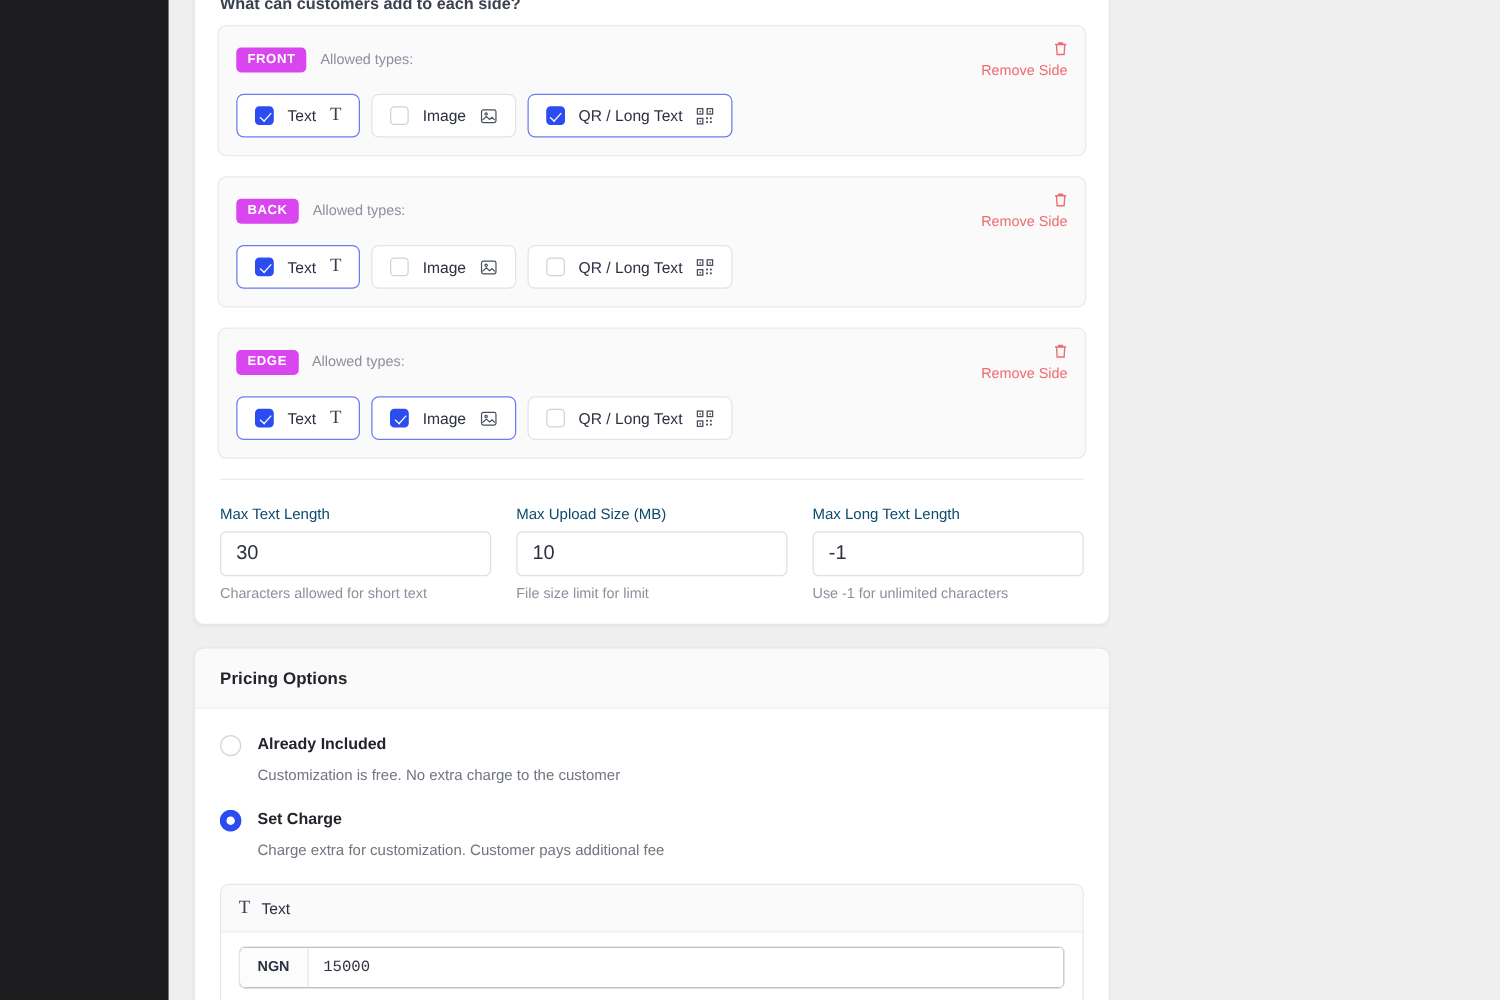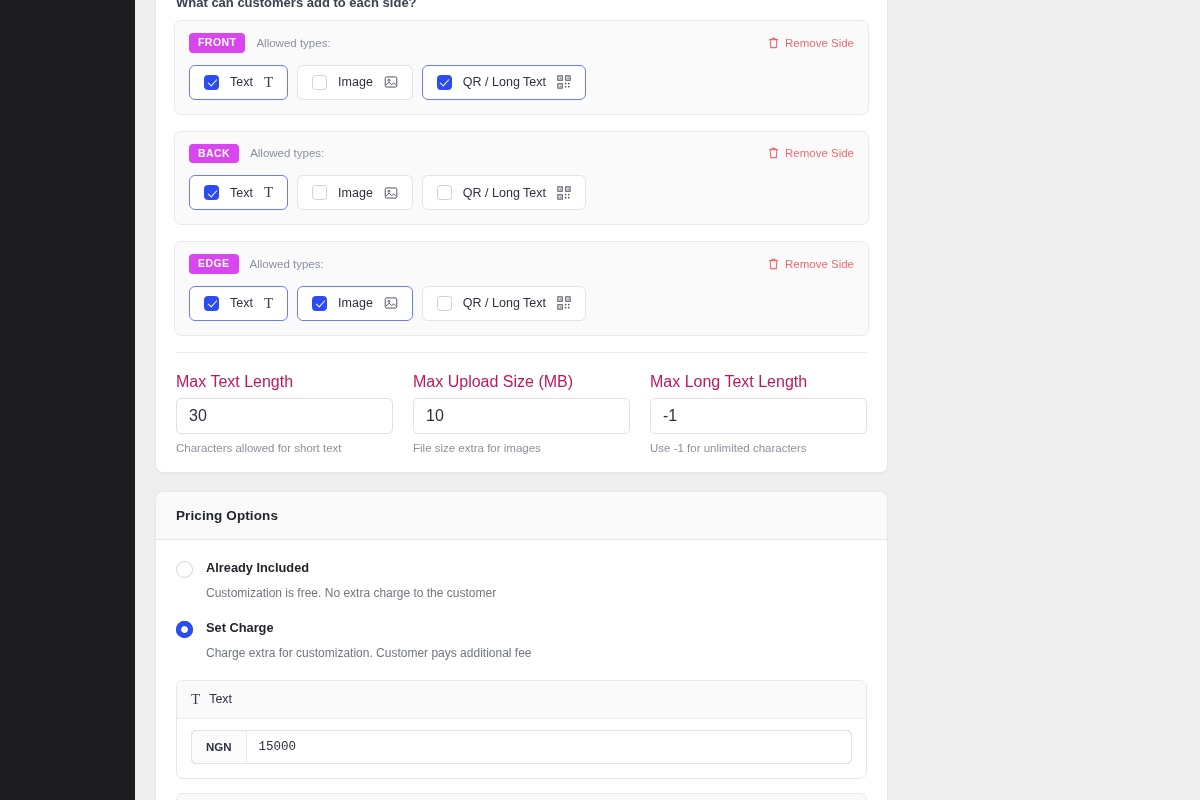--- a/index.html
+++ b/index.html
@@ -81,25 +81,26 @@
     border-radius: 4px;
     line-height: 1.1;
   }
   .allowed-label {
     margin-left: 11px;
     font-size: 11.5px;
     color: #8b909c;
   }
   .remove-side {
     margin-left: auto;
-    display: flex; align-items: flex-start; gap: 6px;
+    display: flex; align-items: flex-end; gap: 6px;
     color: #f06b70;
     font-size: 11.5px;
     cursor: pointer;
     white-space: nowrap;
+    flex-direction: column;
   }
   .remove-side svg { display: block; }
 
   .type-row { display: flex; gap: 9px; }
   .type-chip {
     display: flex; align-items: center; gap: 11px;
     background: #ffffff;
     border: 1px solid #e3e3e8;
     border-radius: 6px;
     padding: 9px 14px;
@@ -127,21 +128,21 @@
     transform: rotate(42deg);
   }
   .chip-label { font-size: 12.5px; color: #2d3140; }
   .chip-icon { color: #4a4f5c; display: flex; align-items: center; }
 
   
   .divider { height: 1px; background: #ececf0; margin: 8px 2px 20px 2px; }
   .field-grid { display: flex; gap: 20px; padding: 0 2px; }
   .field { flex: 1 1 0; }
   .field-label {
-    font-size: 16px; color: #be185d;
+    font-size: 12px; color: #0c4a6e;
     margin-bottom: 7px; display: block;
   }
   .field input {
     width: 100%;
     height: 36px;
     border: 1px solid #dfe0e6;
     border-radius: 5px;
     padding: 0 12px;
     font-size: 16px;
     color: #2d3140;
@@ -390,21 +391,21 @@
 
         <div class="field-grid">
           <div class="field">
             <label class="field-label">Max Text Length</label>
             <input type="text" value="30" style="">
             <span class="field-help">Characters allowed for short text</span>
           </div>
           <div class="field">
             <label class="field-label">Max Upload Size (MB)</label>
             <input type="text" value="10" style="">
-            <span class="field-help">File size extra for images</span>
+            <span class="field-help">File size limit for limit</span>
           </div>
           <div class="field">
             <label class="field-label">Max Long Text Length</label>
             <input type="text" value="-1" style="">
             <span class="field-help">Use -1 for unlimited characters</span>
           </div>
         </div>
       </div>
 
       <div class="gap"></div>

